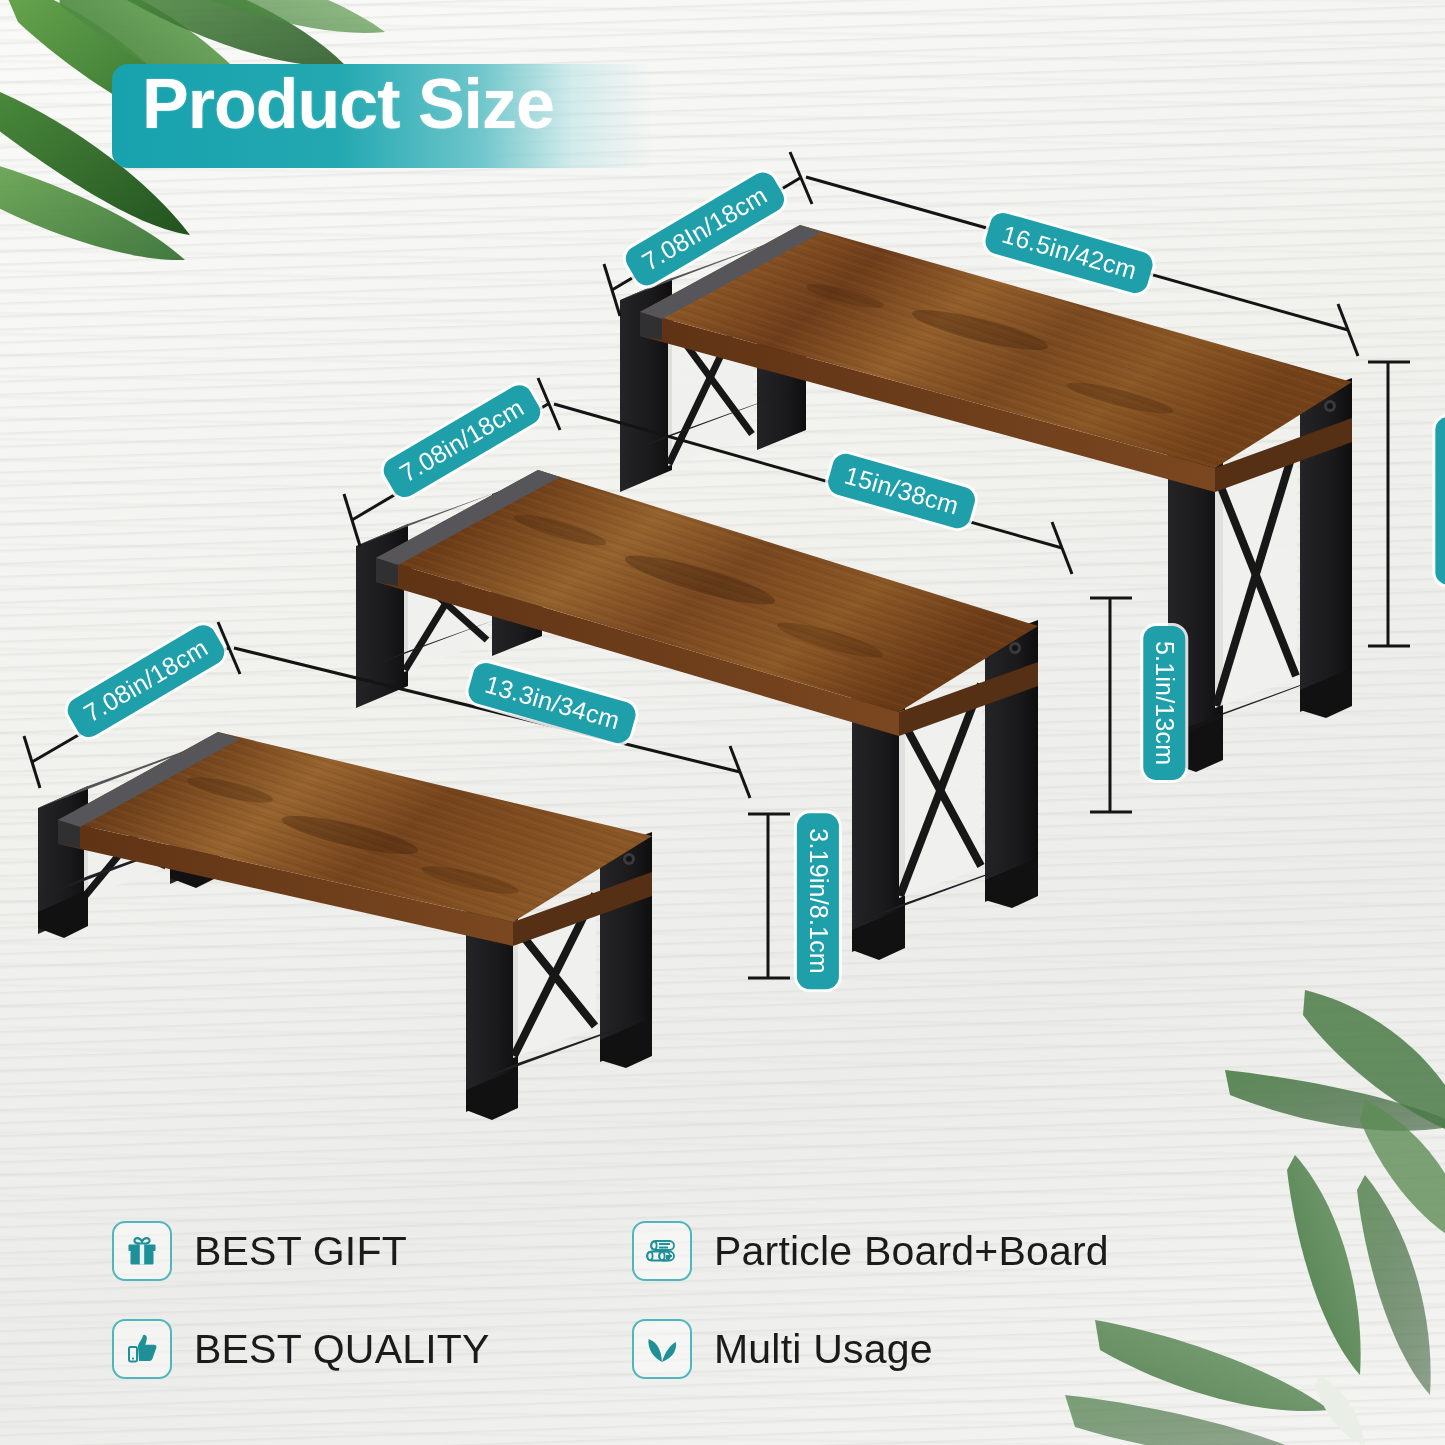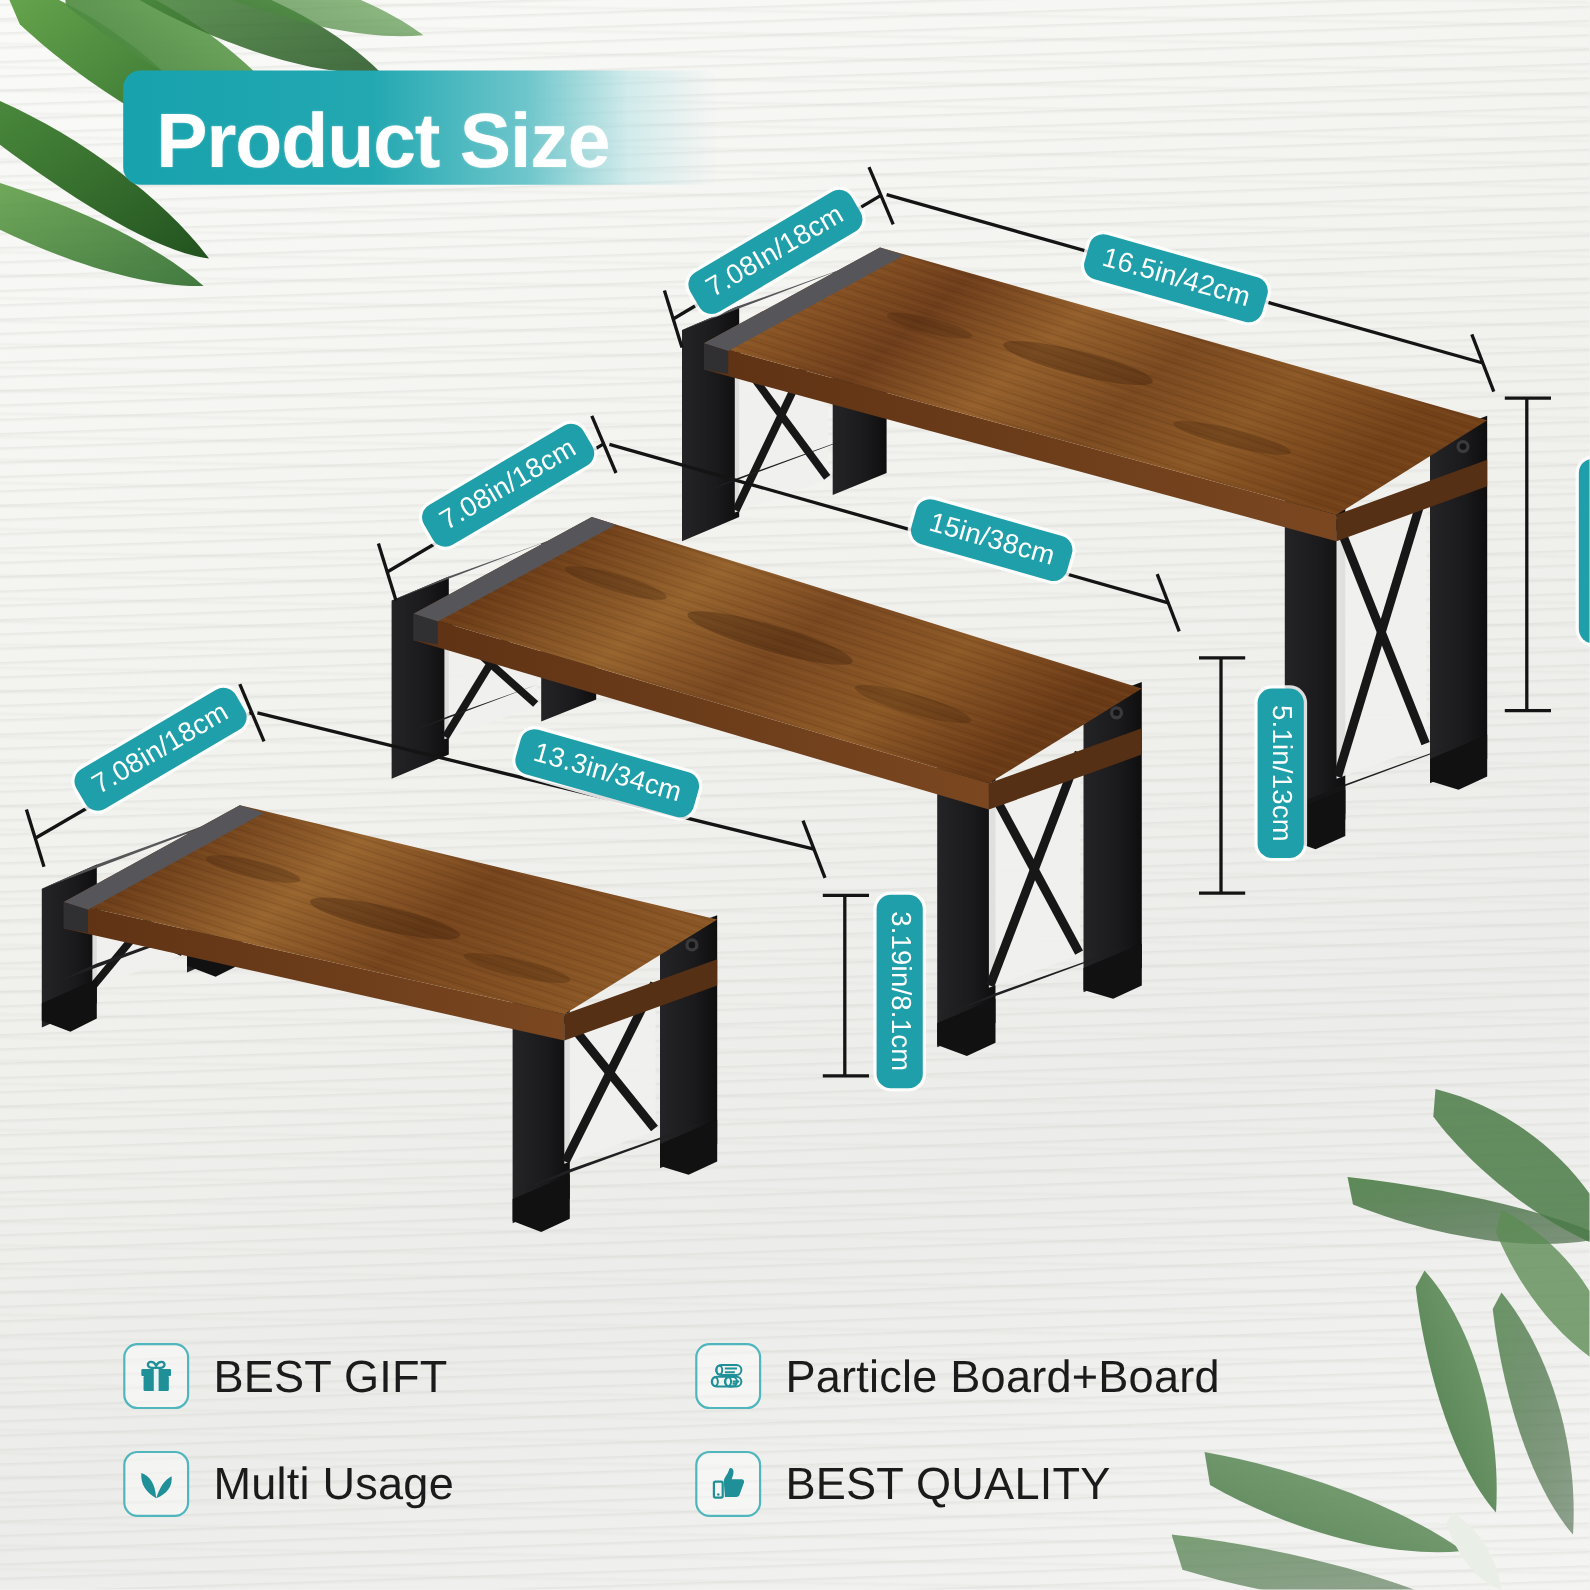--- a/index.html
+++ b/index.html
@@ -29,21 +29,21 @@
       linear-gradient(160deg,#fafaf8 0%,#f1f1ee 42%,#ececeA 70%,#f4f4f2 100%);
   }
 
   
   #title-banner {
     position:absolute; left:112px; top:64px;
     width:540px; height:104px;
     border-radius:16px 10px 10px 16px;
     background:linear-gradient(90deg,#17a2ad 0%,#23a8b1 42%,#6ec6cb 68%,
                rgba(180,225,228,.55) 85%, rgba(240,245,245,0) 100%);
-    display:flex; align-items:flex-end;
+    display:flex; align-items:flex-start;
   }
   #title-text {
     color:#ffffff; font-size:70px; font-weight:700;
     letter-spacing:-1px; padding-left:30px;
     text-shadow:0 0 2px rgba(255,255,255,.35);
     white-space:nowrap;
   }
 
   
   #scene { position:absolute; inset:0; }
@@ -433,32 +433,32 @@
           <path d="M16 12 H27 M16 15.5 H25 M23 24 H29 M23 26 H27"></path>
         </g>
       </svg>
     </span>
     <span class="feat-label">Particle Board+Board</span>
   </div>
 
   <div class="feat">
     <span class="feat-icon">
       <svg width="38" height="38" viewBox="0 0 38 38">
-        <path d="M19 32 C10 27 4.5 19 5.5 9 C13 11.5 18 18 19 32 Z" fill="#1f9098"></path>
-        <path d="M19 32 C22 22 27 15 33 12 C34 21 29 28 19 32 Z" fill="#1f9098"></path>
-      </svg>
-    </span>
-    <span class="feat-label">Multi Usage</span>
-  </div>
-
-  <div class="feat">
-    <span class="feat-icon">
-      <svg width="38" height="38" viewBox="0 0 38 38">
         <path d="M15 17 C15 13 18.5 11 20 5.5 C20.4 4 23.5 4.4 23.8 7.5
                  C24 10 22.8 13 22.2 14.8 L31 14.8 C33.2 14.8 34 16.6 33.2 18.2
                  L29.5 28.5 C29 30.2 27.8 31 26.2 31 L16 31 Z" fill="#1f9098"></path>
         <rect x="6" y="17" width="8" height="14.5" rx="1.4" fill="none" stroke="#1f9098" stroke-width="2"></rect>
         <circle cx="10" cy="28.6" r="1.1" fill="#1f9098"></circle>
       </svg>
     </span>
     <span class="feat-label">BEST QUALITY</span>
   </div>
+
+  <div class="feat">
+    <span class="feat-icon">
+      <svg width="38" height="38" viewBox="0 0 38 38">
+        <path d="M19 32 C10 27 4.5 19 5.5 9 C13 11.5 18 18 19 32 Z" fill="#1f9098"></path>
+        <path d="M19 32 C22 22 27 15 33 12 C34 21 29 28 19 32 Z" fill="#1f9098"></path>
+      </svg>
+    </span>
+    <span class="feat-label">Multi Usage</span>
+  </div>
 </div>
 
 </body></html>

